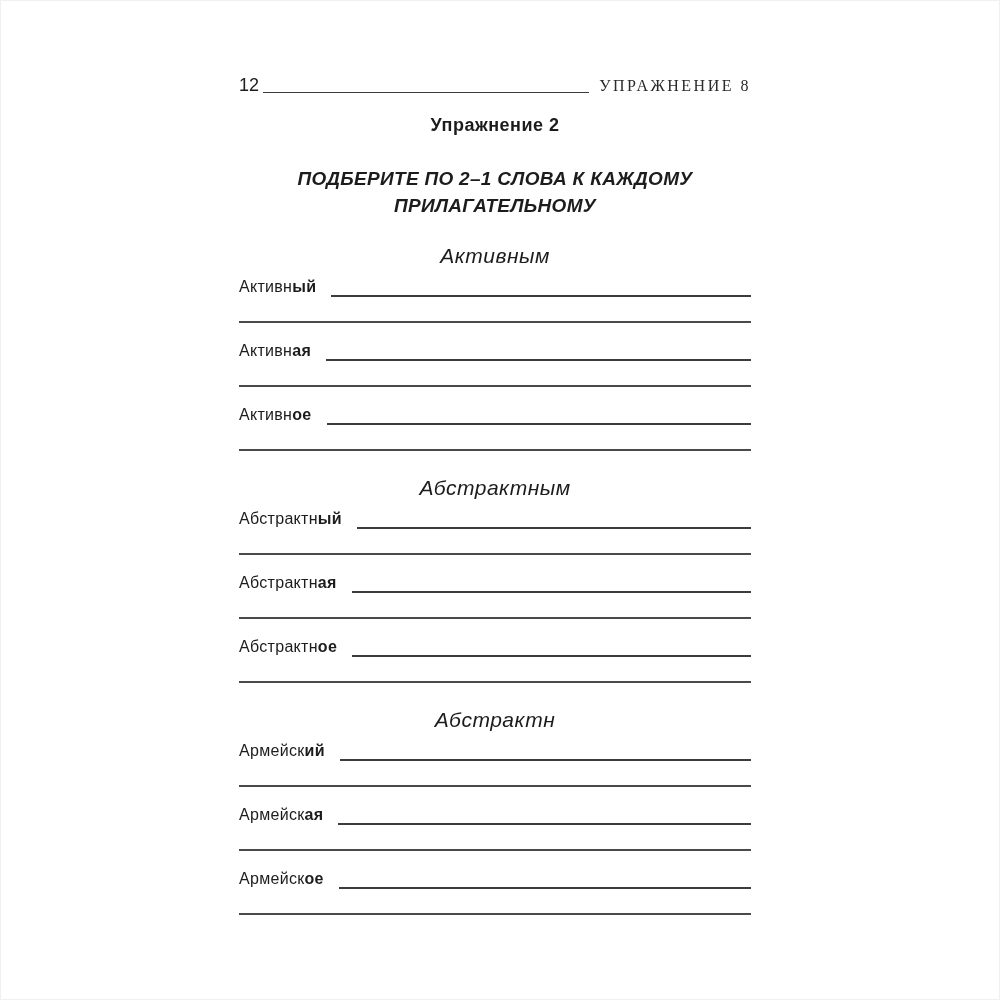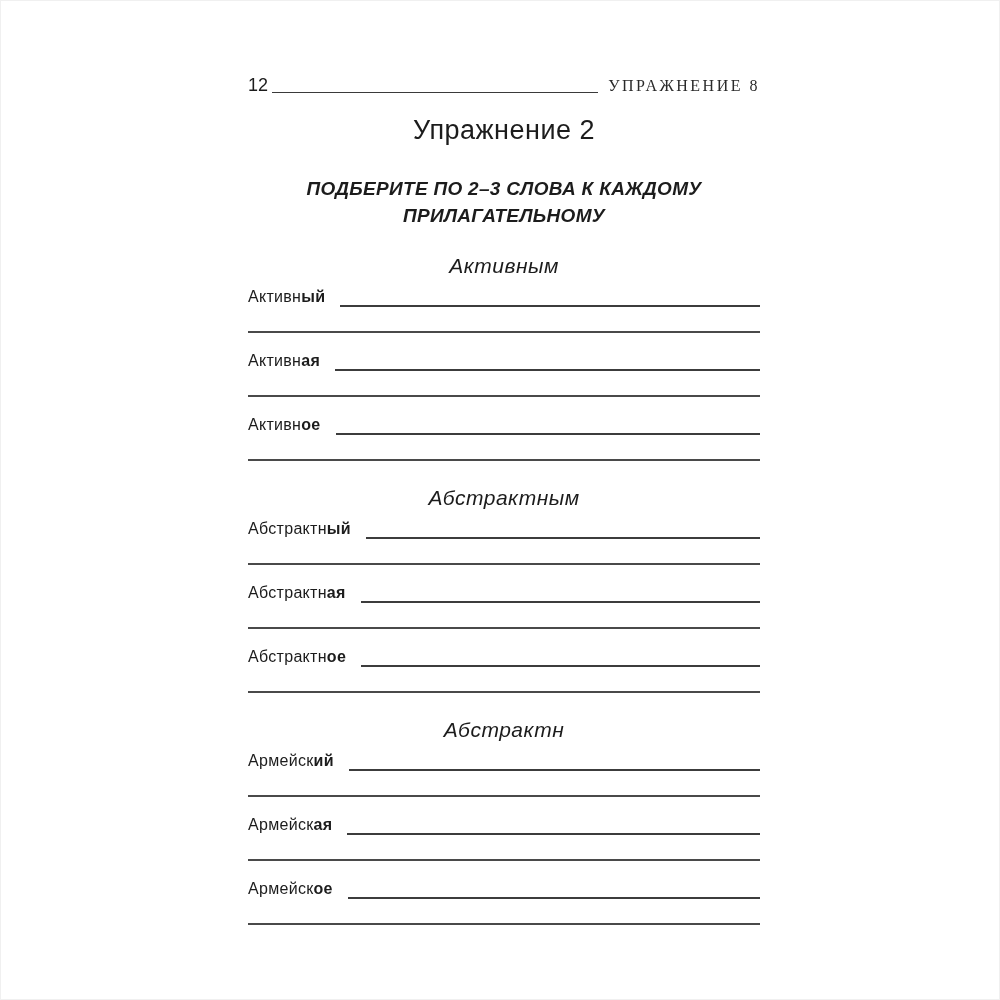--- a/index.html
+++ b/index.html
@@ -11,21 +11,21 @@
   }
   .page {
     position:absolute;
     left:0; top:0;
     width:1000px; height:1000px;
     background:#ffffff;
     border:1px solid #f0f0f0;
   }
   .content {
     position:absolute;
-    left:247px;
+    left:238px;
     width:512px;
     top:74px;
   }
   
   .header {
     display:flex;
     align-items:flex-end;
     height:19px;
   }
   .page-num {
@@ -42,22 +42,22 @@
     font-size:16px;
     line-height:17px;
     letter-spacing:2.5px;
     color:#2a2a2a;
     white-space:nowrap;
   }
   
   .title {
     margin-top:21px;
     text-align:center;
-    font-size:27px;
-    font-weight:normal;
+    font-size:18px;
+    font-weight:bold;
     letter-spacing:0.5px;
   }
   .instruction {
     margin-top:29px;
     text-align:center;
     font-size:19px;
     font-weight:bold;
     font-style:italic;
     line-height:27px;
     letter-spacing:0.3px;
@@ -113,21 +113,21 @@
 
     <div class="header">
       <span class="page-num">12</span>
       <span class="header-rule"></span>
       <span class="running-title">УПРАЖНЕНИЕ 8</span>
     </div>
 
     <div class="title">Упражнение 2</div>
 
     <div class="instruction">
-      <div>ПОДБЕРИТЕ ПО 2–3 СЛОВА К КАЖДОМУ</div>
+      <div>ПОДБЕРИТЕ ПО 2–1 СЛОВА К КАЖДОМУ</div>
       <div>ПРИЛАГАТЕЛЬНОМУ</div>
     </div>
 
 
     <div class="section">
       <div class="section-heading">Активным</div>
       <div class="entry">
         <div class="entry-row1">
           <span class="word"><span>Активн</span><b>ый</b></span>
           <span class="blank-inline"></span>

